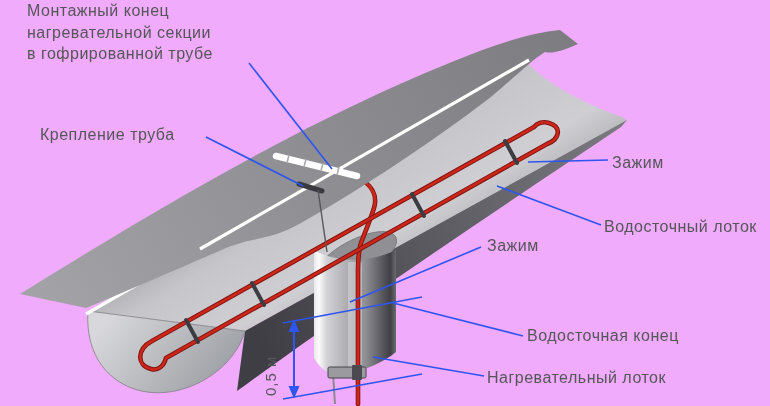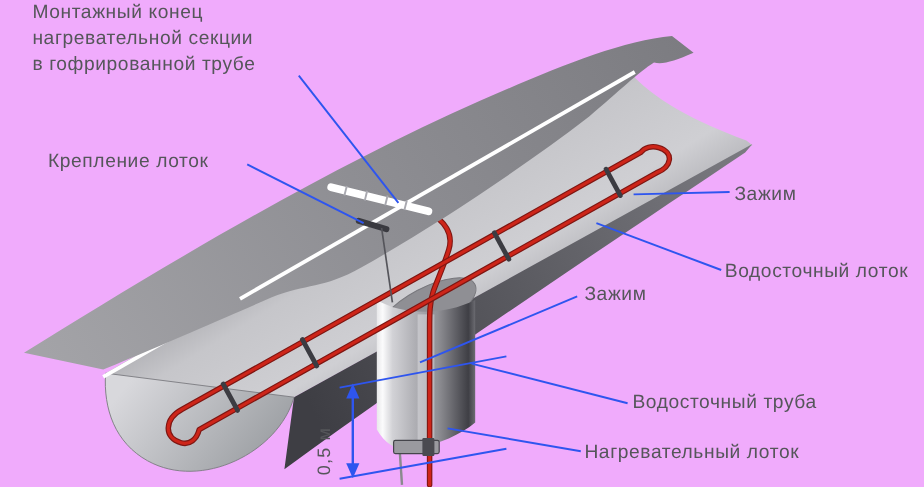--- a/index.html
+++ b/index.html
@@ -156,26 +156,26 @@
       <line x1="481" y1="247" x2="350" y2="302"></line>
       <line x1="393" y1="303" x2="523" y2="336"></line>
       <line x1="373" y1="357" x2="484" y2="376"></line>
     </g>
   </svg>
 
   <div class="lbl" style="left:27px;top:0px;">Монтажный конец
 нагревательной секции
 в гофрированной трубе</div>
 
-  <div class="lbl" style="left:40px;top:124px;">Крепление лоток</div>
+  <div class="lbl" style="left:40px;top:124px;">Крепление труба</div>
 
   <div class="lbl" style="left:612px;top:152px;">Зажим</div>
 
   <div class="lbl" style="left:604px;top:216px;width:200px;">Водосточный лоток</div>
 
   <div class="lbl" style="left:487px;top:235px;">Зажим</div>
 
-  <div class="lbl" style="left:527px;top:325px;">Водосточный труба</div>
+  <div class="lbl" style="left:527px;top:325px;">Водосточная конец</div>
 
   <div class="lbl" style="left:487px;top:367px;">Нагревательный лоток</div>
 
   <div class="lbl-dim">0,5 м</div>
 </div>
 
 </body></html>

